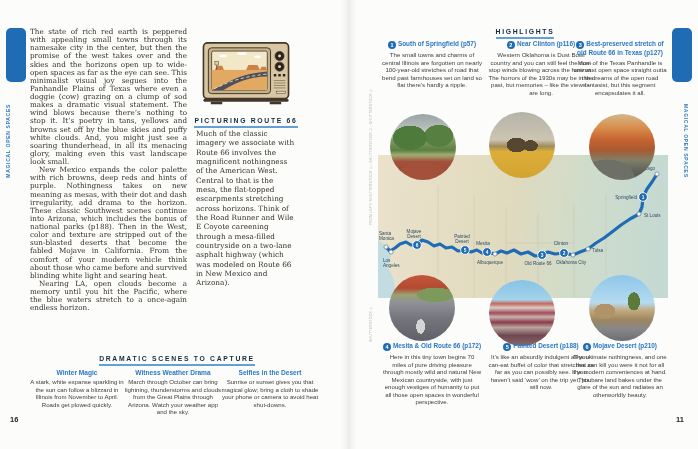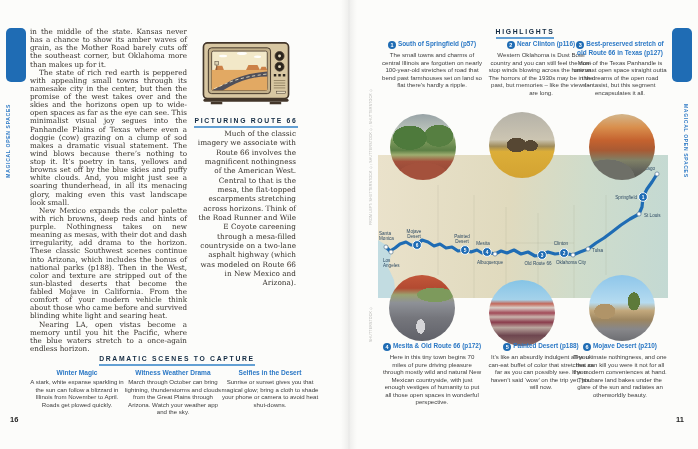--- a/index.html
+++ b/index.html
@@ -22,21 +22,21 @@
   
   #intro{position:absolute;left:30px;top:28px;width:157px;text-align:justify;
          font-family:"DejaVu Serif",serif;font-size:7.2px;line-height:1.13;color:#35302a;}
   #intro p{margin:0;}
   #intro p + p{text-indent:9px;}
   
   #tv{position:absolute;left:201px;top:41px;width:90px;height:66px;}
   #picturing-head{position:absolute;left:194px;top:109px;width:104px;text-align:center;}
   .rule-head{display:inline-block;font-size:6.8px;font-weight:bold;letter-spacing:1.7px;
              color:#122a42;border-bottom:2px solid #63a0d4;padding-bottom:2px;margin:0;}
-  #picturing-body{position:absolute;left:196px;top:129px;width:100px;text-align:right;
+  #picturing-body{position:absolute;left:196px;top:129px;width:100px;text-align:left;
                   font-family:"DejaVu Serif",serif;font-size:7.3px;line-height:1.28;color:#35302a;}
   
   #dramatic-head{position:absolute;left:28px;top:347px;width:298px;text-align:center;}
   .dcol{position:absolute;top:369px;width:98px;text-align:center;}
   #dcol-0{left:28px;} #dcol-1{left:124px;} #dcol-2{left:221px;}
   .dcol h4{margin:0 0 2px;font-size:6.6px;color:#2b78c5;}
   .dcol p{margin:0;font-size:6.1px;line-height:1.25;color:#3d3d3d;}
   .pagenum{position:absolute;top:415px;font-size:7.5px;font-weight:bold;color:#262626;}
   #pagenum-left{left:10px;text-align:right;} #pagenum-right{left:676px;}
   
@@ -82,24 +82,23 @@
 </style>
 </head>
 <body>
 
 <div id="spread">
 
   <div class="tab" id="tab-left"></div>
   <div class="vlabel" id="vlabel-left">MAGICAL OPEN SPACES</div>
 
   <div id="intro">
-    <p>in the middle of the state. Kansas never has a chance to show its amber waves of grain, as the Mother Road barely cuts off the southeast corner, but Oklahoma more than makes up for it.</p>
     <p>The state of rich red earth is peppered with appealing small towns through its namesake city in the center, but then the promise of the west takes over and the skies and the horizons open up to wide-open spaces as far as the eye can see. This minimalist visual joy segues into the Panhandle Plains of Texas where even a doggie (cow) grazing on a clump of sod makes a dramatic visual statement. The wind blows because there’s nothing to stop it. It’s poetry in tans, yellows and browns set off by the blue skies and puffy white clouds. And, you might just see a soaring thunderhead, in all its menacing glory, making even this vast landscape look small.</p>
     <p>New Mexico expands the color palette with rich browns, deep reds and hints of purple. Nothingness takes on new meaning as mesas, with their dot and dash irregularity, add drama to the horizon. These classic Southwest scenes continue into Arizona, which includes the bonus of national parks (p188). Then in the West, color and texture are stripped out of the sun-blasted deserts that become the fabled Mojave in California. From the comfort of your modern vehicle think about those who came before and survived blinding white light and searing heat.</p>
-    <p>Nearing LA, open vistas become a memory until you hit the Pacific, where the blue waters stretch to a once-again endless horizon.</p>
+    <p>Nearing LA, open clouds become a memory until you hit the Pacific, where the blue waters stretch to a once-again endless horizon.</p>
   </div>
 
   <div id="tv">
     <svg width="90" height="66" viewBox="0 0 110 80">
       <rect x="3" y="2" width="104" height="68" rx="5" fill="#d8c7a2" stroke="#43362a" stroke-width="2"></rect>
       <rect x="9" y="8" width="76" height="56" rx="4" fill="#c3b18c" stroke="#43362a" stroke-width="1.2"></rect>
       <rect x="13" y="12" width="68" height="48" rx="2" fill="#f2e8c8" stroke="#43362a" stroke-width="1"></rect>
       <ellipse cx="27" cy="18" rx="5" ry="1.6" fill="#ffffff" opacity="0.9"></ellipse>
       <ellipse cx="50" cy="15" rx="6" ry="1.8" fill="#ffffff" opacity="0.9"></ellipse>
       <ellipse cx="69" cy="19" rx="4.5" ry="1.5" fill="#ffffff" opacity="0.9"></ellipse>

